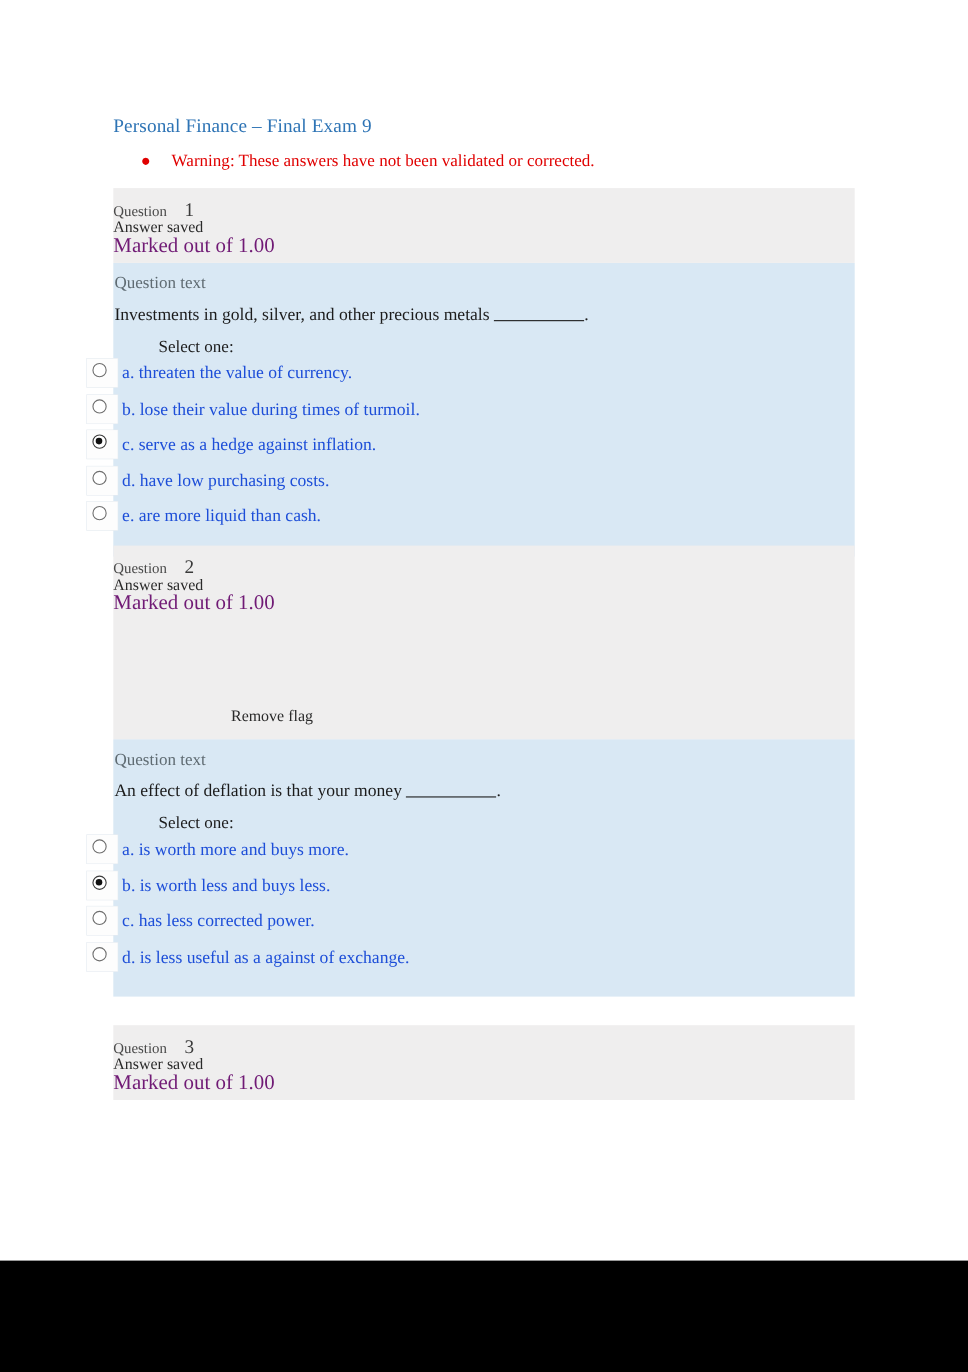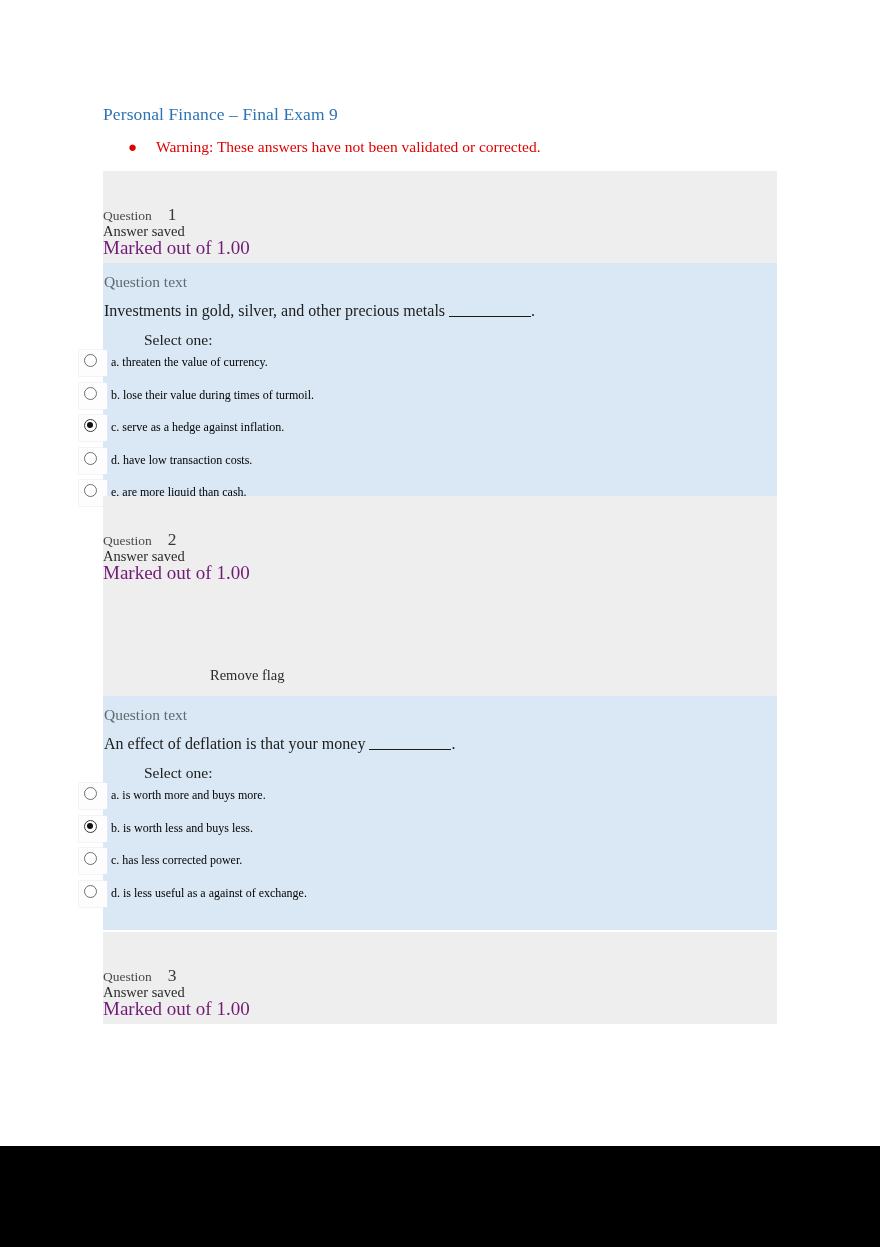--- a/index.html
+++ b/index.html
@@ -73,21 +73,20 @@
 
   .qhead {
     background: #efeeee;
     padding: 9px 0 7px 0;
     position: relative;
   }
   .qhead-line1 {
     display: flex;
     align-items: baseline;
     height: 19px;
-    margin-top: 24px;
   }
   .qhead-label {
     font-size: 13.5px;
     color: #4a4a4a;
   }
   .qhead-num {
     font-size: 17.5px;
     color: #3a3a3a;
     margin-left: 16px;
   }
@@ -176,22 +175,22 @@
     top: 2.4px;
     width: 6px;
     height: 6px;
     border-radius: 50%;
     background: #111111;
   }
   .option-label {
     position: absolute;
     left: 8px;
     top: 1px;
-    font-size: 12px;
-    color: #000000;
+    font-size: 16px;
+    color: #1d4ed8;
     white-space: nowrap;
   }
 
   .pad-l { padding-left: 1px; }
 </style>
 </head>
 <body>
 
 <div class="page">
 
@@ -234,21 +233,21 @@
         <div class="option-row">
           <span class="radio-box">
               <span class="radio-dot checked"></span>
             </span>
           <span class="option-label">c. serve as a hedge against inflation.</span>
         </div>
         <div class="option-row">
           <span class="radio-box">
               <span class="radio-dot"></span>
             </span>
-          <span class="option-label">d. have low transaction costs.</span>
+          <span class="option-label">d. have low purchasing costs.</span>
         </div>
         <div class="option-row">
           <span class="radio-box">
               <span class="radio-dot"></span>
             </span>
           <span class="option-label">e. are more liquid than cash.</span>
         </div>
       </div>
     </div>
   </div>

